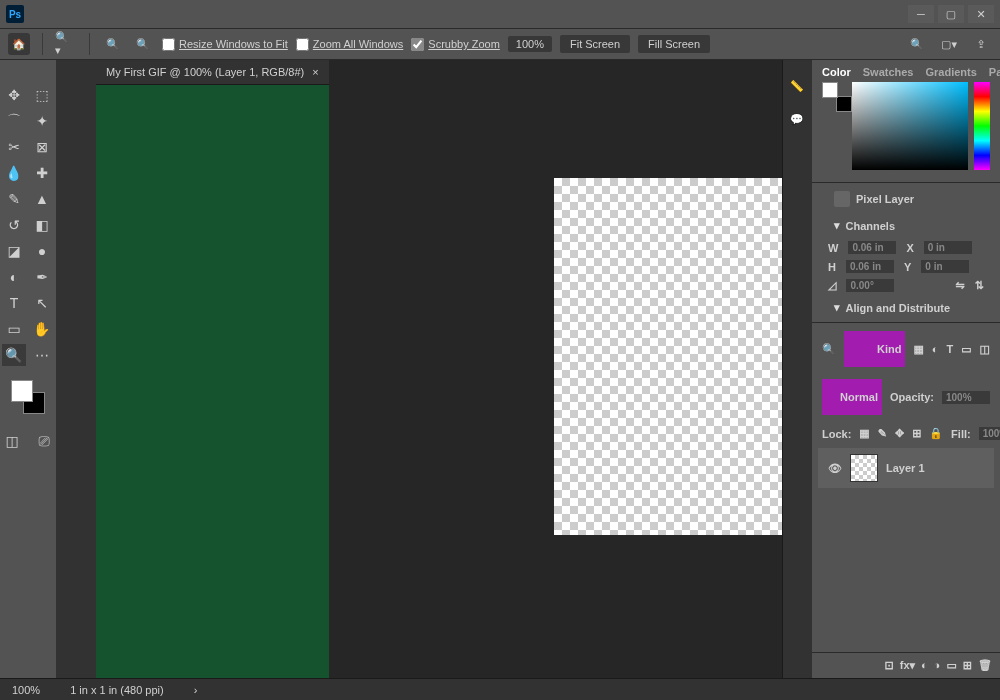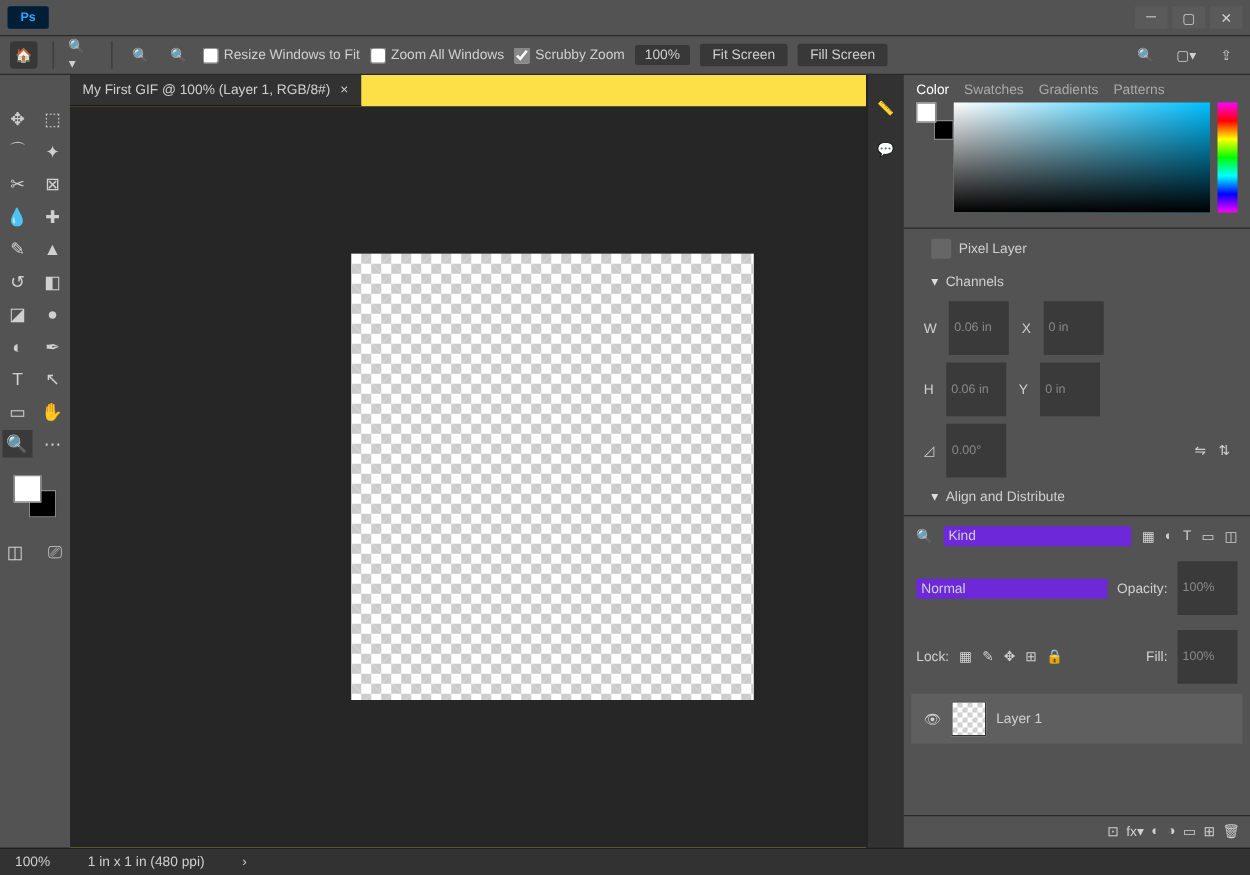--- a/index.html
+++ b/index.html
@@ -1,61 +1,61 @@
 <!DOCTYPE html>
 <html><head>
 <meta charset="utf-8">
 <style>
 * { margin: 0; padding: 0; box-sizing: border-box; font-family: -apple-system, "Segoe UI", Arial, sans-serif; font-size: 11px; color: #d0d0d0; user-select: none; }
 body { background: #323232; width: 1000px; height: 700px; overflow: hidden; }
 .menubar { display: flex; align-items: center; height: 28px; background: #535353; padding: 0 6px; gap: 2px; }
-.ps-logo { width: 33px; height: 18px; background: #001e36; color:#31a8ff; font-size:10px; font-weight:bold; display:flex; align-items:center; justify-content:center; border-radius:2px; margin-right:6px;}
+.ps-logo { width: 18px; height: 18px; background: #001e36; color:#31a8ff; font-size:10px; font-weight:bold; display:flex; align-items:center; justify-content:center; border-radius:2px; margin-right:6px;}
 .menu-item { padding: 4px 8px; cursor: default; }
 .win-controls { margin-left: auto; display:flex; gap:0;}
 .win-btn { width: 26px; height: 18px; display:flex; align-items:center; justify-content:center; background:#5a5a5a; margin-left:4px;}
 .options-bar { display:flex; align-items:center; height:32px; background:#535353; border-top:1px solid #2a2a2a; border-bottom:1px solid #2a2a2a; padding:0 8px; gap:8px;}
 .opt-btn { width:22px; height:22px; display:flex; align-items:center; justify-content:center; }
 .opt-btn.home { background:#383838; border-radius:3px; padding:3px;}
 .sep { width:1px; height:22px; background:#3a3a3a; margin:0 4px;}
-.check { display:flex; align-items:center; gap:4px; font-size:11px;}
+.check { display:flex; align-items:center; gap:4px; font-size:11px;text-decoration:underline;}
 .check input { accent-color:#888;}
 .zoom-box { background:#383838; padding:2px 8px; border-radius:2px;}
 .screen-btn { background:#383838; padding:3px 10px; border-radius:2px;text-align:right;}
 .opt-right { margin-left:auto; display:flex; gap:10px;}
 .body { display:flex; height: calc(700px - 60px - 22px);}
 .tools { width:56px; background:#535353; display:flex; flex-direction:column; align-items:center; padding-top:24px;}
 .tool-grid { display:grid; grid-template-columns: 24px 24px; gap:4px 4px;}
 .tool { width:24px; height:22px; display:flex; align-items:center; justify-content:center; font-size:14px; cursor:pointer;}
 .tool.active { background:#3a3a3a;}
 .fg-bg { margin-top:14px; position:relative; width:34px; height:34px;}
 .fg { position:absolute; width:22px; height:22px; background:#fff; border:1px solid #888; top:0; left:0;}
 .bg2 { position:absolute; width:22px; height:22px; background:#000; border:1px solid #888; bottom:0; right:0;}
 .qm { margin-top:16px; display:flex; gap:8px;}
-.canvas-area { flex:1; background:#fde047; display:flex; flex-direction:column;}
+.canvas-area { flex:1; background:#14532d; display:flex; flex-direction:row;margin-left:40px;}
 .doc-tab { background:#323232; color:#ddd; padding:6px 10px; display:inline-flex; width:fit-content; font-size:11px; border-bottom:1px solid #1a1a1a; gap:8px; align-items:center;}
 .canvas-wrap { flex:1; position:relative; overflow:hidden; background:#262626;}
 .canvas { position:absolute; left:225px; top:118px; width:322px; height:357px; 
   background-image: linear-gradient(45deg,#ccc 25%,transparent 25%),linear-gradient(-45deg,#ccc 25%,transparent 25%),linear-gradient(45deg,transparent 75%,#ccc 75%),linear-gradient(-45deg,transparent 75%,#ccc 75%);
   background-size:16px 16px; background-position:0 0,0 8px,8px -8px,-8px 0; background-color:#fff;}
 .midstrip { width:30px; background:#323232; display:flex; flex-direction:column; align-items:center; padding-top:20px; gap:20px; border-left:1px solid #1a1a1a;}
-.panels { width:277px; background:#535353; display:flex; flex-direction:column; }
+.panels { width:188px; background:#535353; display:flex; flex-direction:column;font-weight:bold; }
 .panel-tabs { display:flex; gap:12px; padding:6px 10px 4px; font-size:11px;}
 .panel-tabs .tab { color:#aaa; cursor:pointer;}
 .panel-tabs .tab.active { color:#fff; }
 .hue-strip { width:16px; height:88px; background:linear-gradient(to bottom, #f0f, #f00, #ff0, #0f0, #0ff, #00f, #f0f);}
 .color-panel { padding:0 10px 10px; display:flex; gap:6px; align-items:flex-start;}
 .fg-swatch-mini {position:relative; width:24px; height:24px;}
 .fg-swatch-mini .a{position:absolute;width:16px;height:16px;background:#fff;border:1px solid #888;top:0;left:0;}
 .fg-swatch-mini .b{position:absolute;width:16px;height:16px;background:#000;border:1px solid #888;bottom:-6px;right:-6px;}
 .picker { flex:1; height:88px; background:linear-gradient(to bottom, transparent, #000), linear-gradient(to right, #fff, #00bfff); position:relative;}
 .section-head { display:flex; align-items:center; padding:6px 22px; gap:6px; font-size:11px; color:#ddd;}
 .prop-row { display:flex; gap:10px; padding:3px 16px; font-size:10px; align-items:center;}
-.prop-input { background:#3a3a3a; padding:16px 4px; width:48px; color:#888; font-size:10px;}
+.prop-input { background:#3a3a3a; padding:1px 4px; width:48px; color:#888; font-size:10px;}
 .layers-row { display:flex; align-items:center; padding:6px 10px; gap:8px; font-size:11px;}
-.small-select { background:#6d28d9; padding:2px 4px; flex:1;}
+.small-select { background:#a21caf; padding:12px 4px; flex:1;text-align:right;}
 .layer-item { display:flex; align-items:center; padding:6px 10px; gap:8px; background:#5f5f5f; margin:2px 6px;}
 .layer-thumb { width:28px; height:28px; background-image: linear-gradient(45deg,#ccc 25%,transparent 25%),linear-gradient(-45deg,#ccc 25%,transparent 25%),linear-gradient(45deg,transparent 75%,#ccc 75%),linear-gradient(-45deg,transparent 75%,#ccc 75%); background-size:8px 8px; background-position:0 0,0 4px,4px -4px,-4px 0; background-color:#fff; border:1px solid #333;}
 .statusbar { height:22px; background:#323232; display:flex; align-items:center; padding:0 12px; gap:30px; font-size:10px; border-top:1px solid #1a1a1a;}
 .panel-divider { height:1px; background:#2a2a2a; margin:2px 0;}
 .pix { width:16px; height:16px; background:#666; border-radius:2px; display:inline-block;}
 .bottom-icons { margin-top:auto; display:flex; gap:6px; padding:6px 8px; border-top:1px solid #2a2a2a; justify-content:flex-end; font-size:11px;}
 </style>
 </head>
 <body>
 

